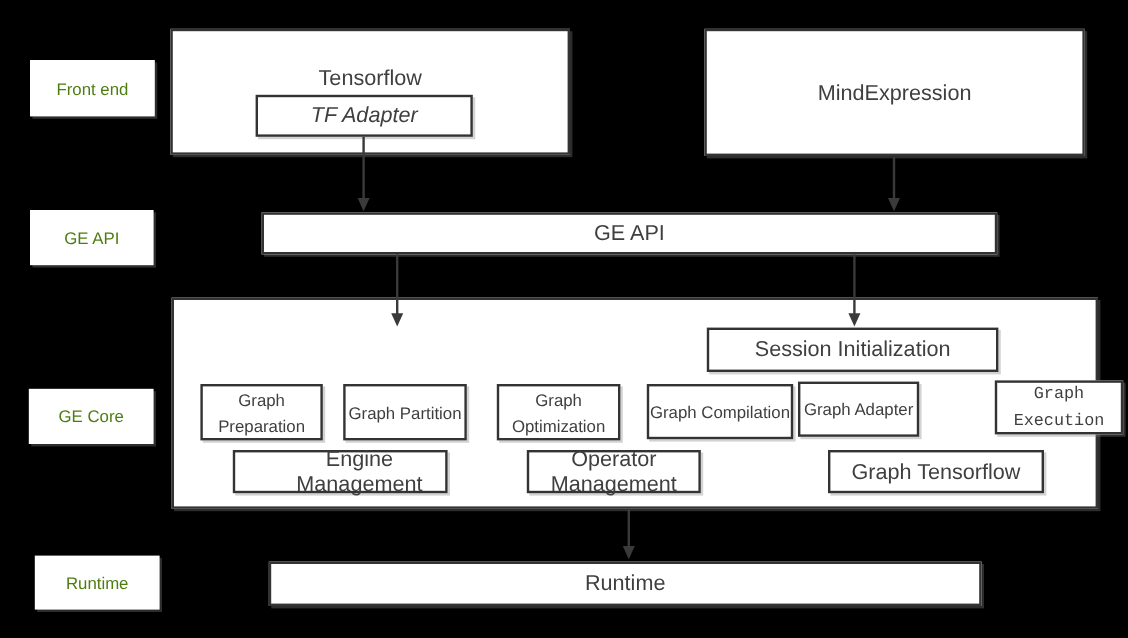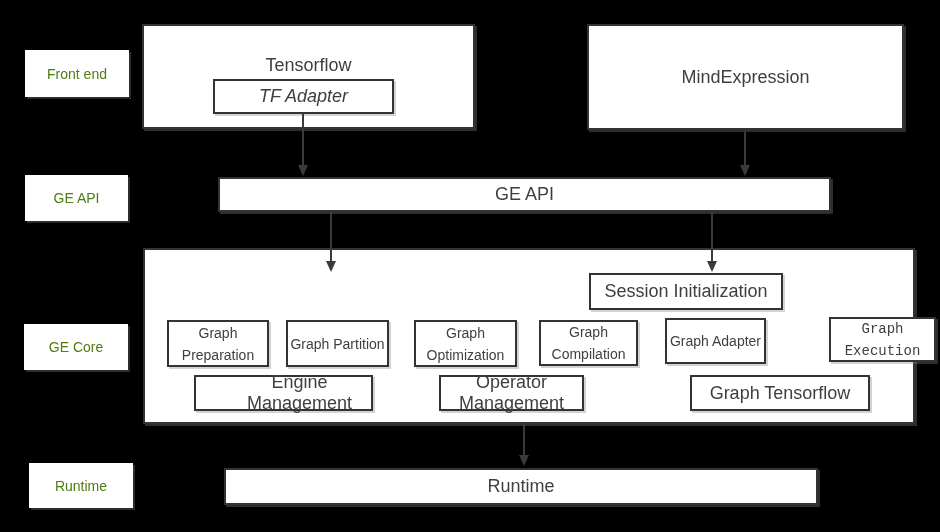--- a/index.html
+++ b/index.html
@@ -87,26 +87,26 @@
   <div class="box tf-box" style="left:142px; top:24px; width:333px; height:105px;">
     <span class="tf-title">Tensorflow</span>
   </div>
   <div class="box tf-adapter" style="left:213px; top:79px; width:181px; height:35px;font-style:italic;">TF Adapter</div>
   <div class="box" style="left:587px; top:24px; width:317px; height:106px;">MindExpression</div>
 
   <div class="box" style="left:218px; top:177px; width:613px; height:35px;">GE API</div>
 
   <div class="box container-box" style="left:143px; top:248px; width:772px; height:176px;"></div>
 
-  <div class="box" style="left:589px; top:273px; width:194px; height:37px;">Session Initialization</div>
+  <div class="box" style="left:589px; top:273px; width:243px; height:37px;">Session Initialization</div>
 
   <div class="box stage" style="left:167px; top:320px; width:102px; height:47px;">Graph Preparation</div>
   <div class="box stage" style="left:286px; top:320px; width:103px; height:47px;">Graph Partition</div>
   <div class="box stage" style="left:414px; top:320px; width:103px; height:47px;">Graph Optimization</div>
-  <div class="box stage" style="left:539px; top:320px; width:99px; height:46px;">Graph Compilation</div>
+  <div class="box stage" style="left:539px; top:320px; width:122px; height:46px;">Graph Compilation</div>
   <div class="box stage" style="left:665px; top:318px; width:101px; height:46px;">Graph Adapter</div>
   <div class="box stage" style="left:829px; top:317px; width:107px; height:45px;font-family:Liberation Mono, monospace;">Graph Execution</div>
 
   <div class="box" style="left:194px; top:375px; width:179px; height:36px;padding-left:32px;">Engine Management</div>
   <div class="box" style="left:439px; top:375px; width:145px; height:36px;">Operator Management</div>
   <div class="box" style="left:690px; top:375px; width:180px; height:36px;">Graph Tensorflow</div>
 
   <div class="box" style="left:224px; top:468px; width:594px; height:37px;">Runtime</div>
 
   <div class="arrow" style="left:297px; top:114px; height:62px;">

